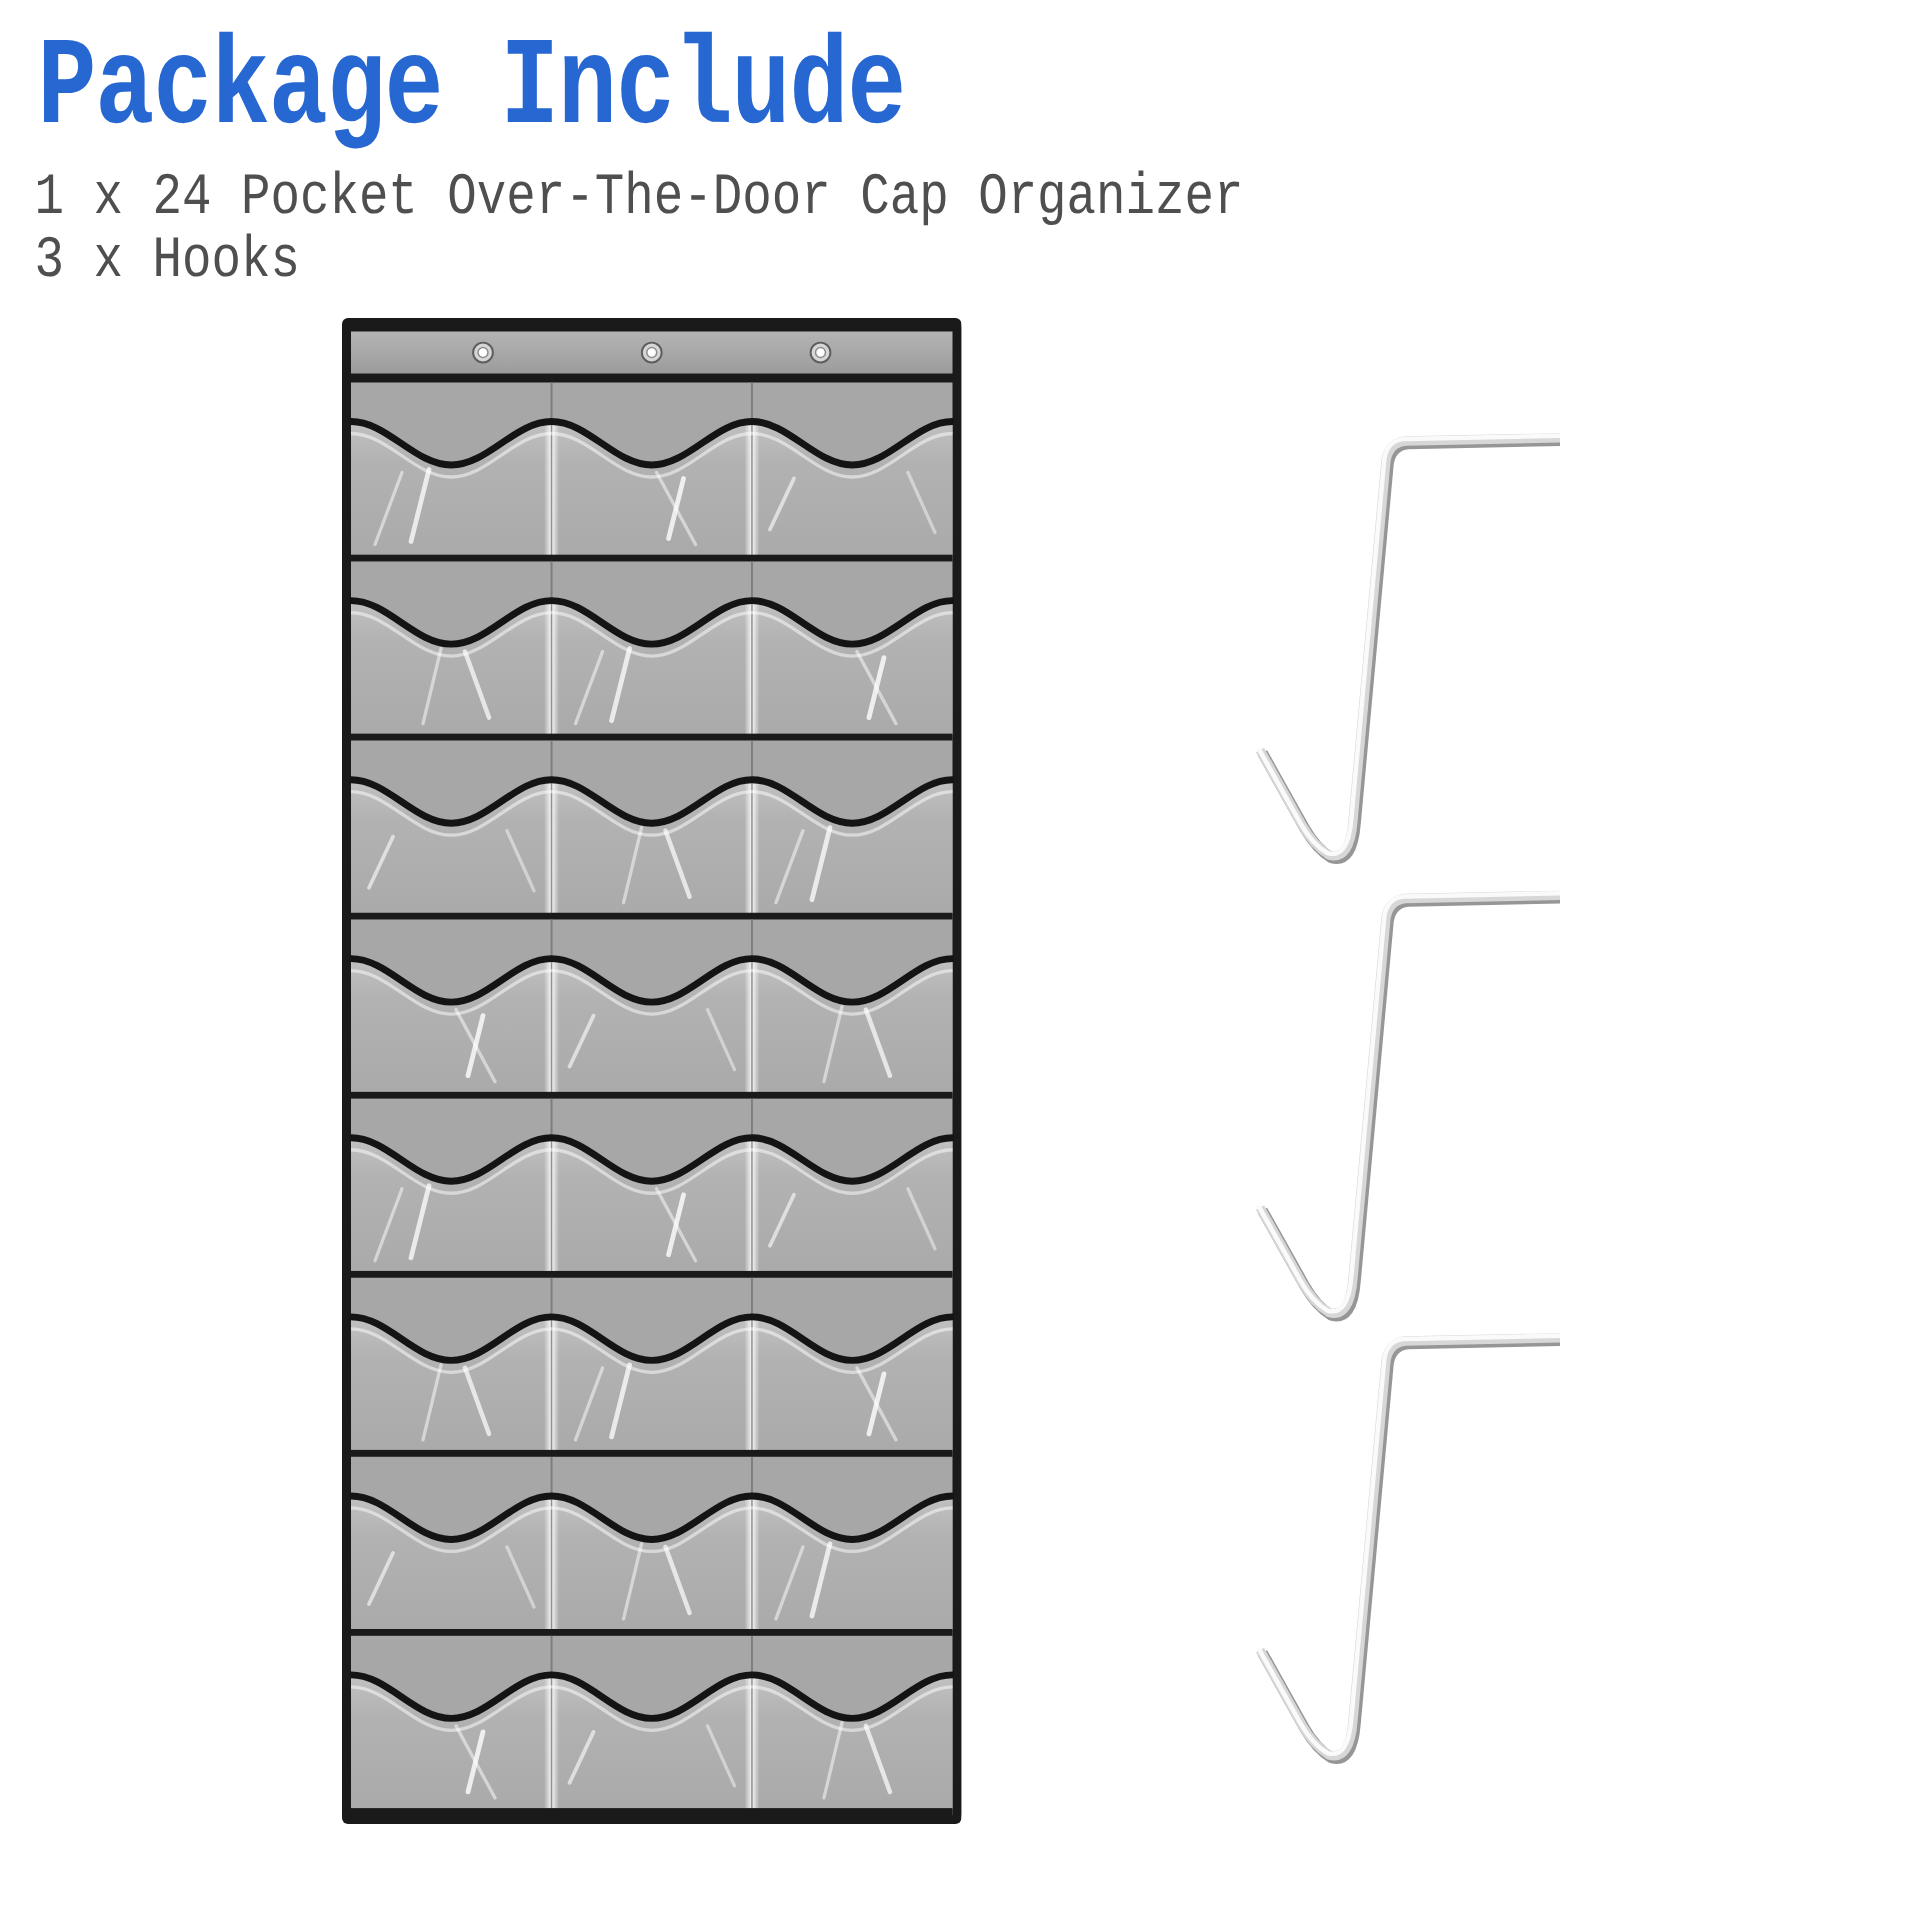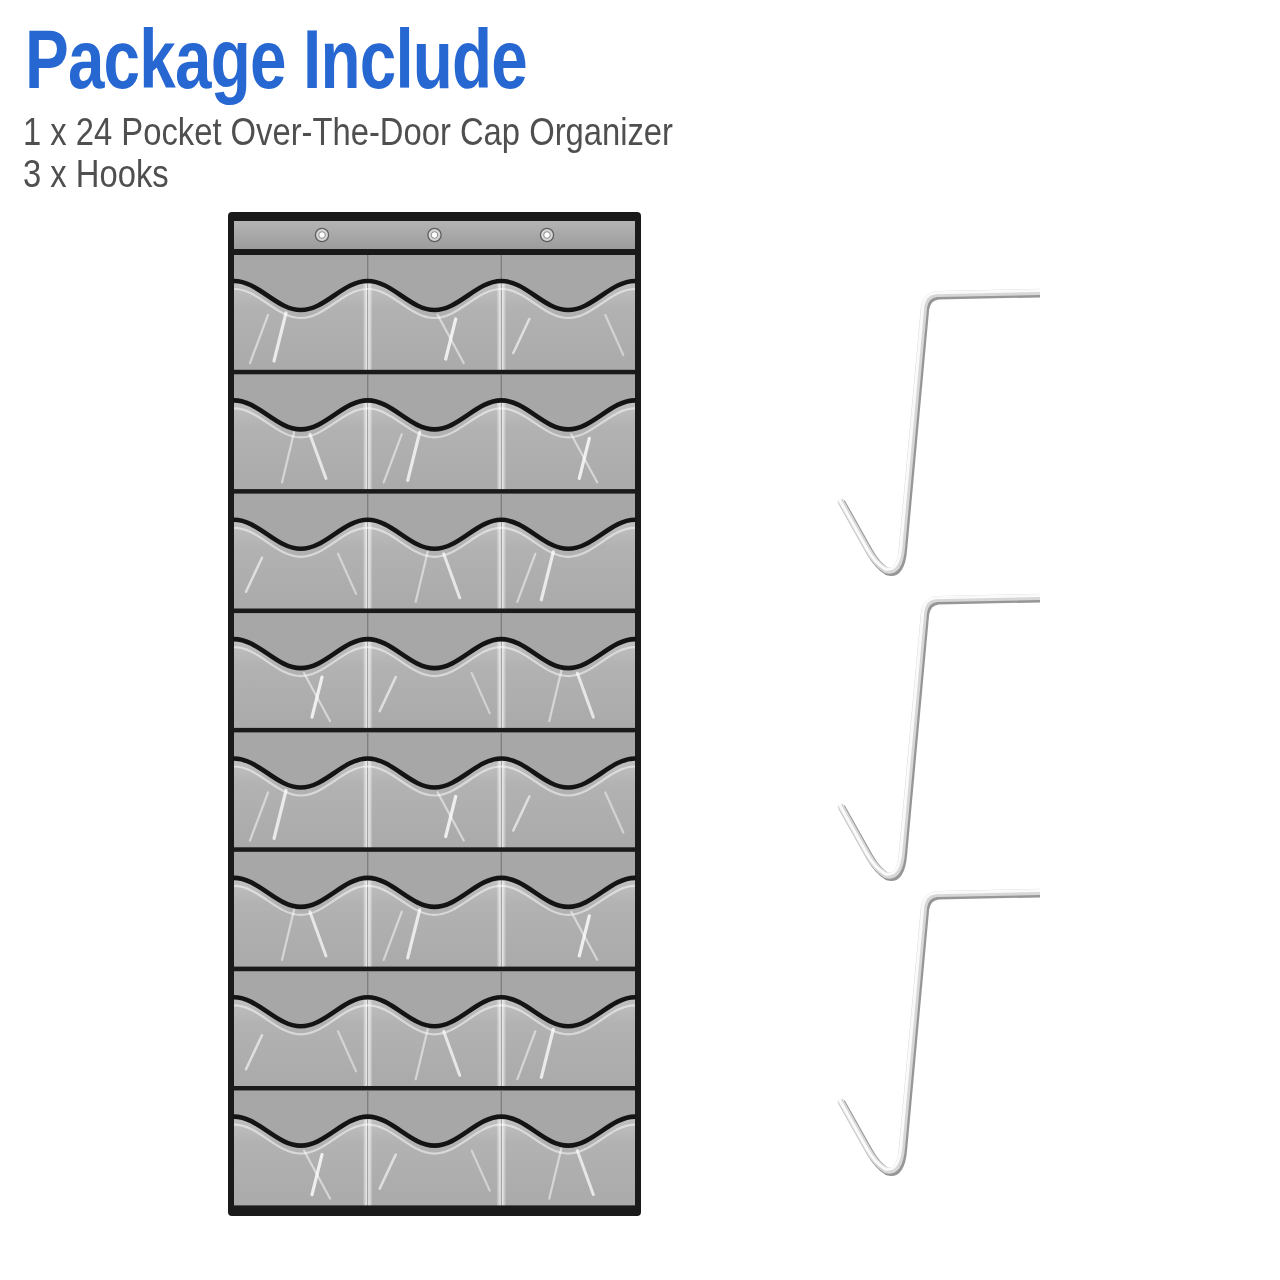--- a/index.html
+++ b/index.html
@@ -1,17 +1,17 @@
 <!DOCTYPE html>
 <html><head>
 <meta charset="utf-8">
 <style>
   html,body{margin:0;padding:0}
   .stage{position:relative;width:1040px;height:1280px;background:#fff;overflow:hidden;
-         font-family:Liberation Sans, sans-serif}
+         font-family:Liberation Mono, monospace}
   .title{position:absolute;left:25px;top:18px;margin:0;line-height:1;
          font-size:83px;font-weight:bold;letter-spacing:-1px;white-space:nowrap;
          transform:scaleX(0.79);transform-origin:left top}
   .pkg-line{position:absolute;left:23px;font-size:39px;line-height:1.1;white-space:nowrap;
          transform:scaleX(0.84);transform-origin:left top}
   .line1{top:111px}
   .line2{top:153px}
   #organizer-svg{position:absolute;left:228px;top:212px}
   #hooks-layer{position:absolute;left:0;top:0;width:100%;height:100%}
 </style>

